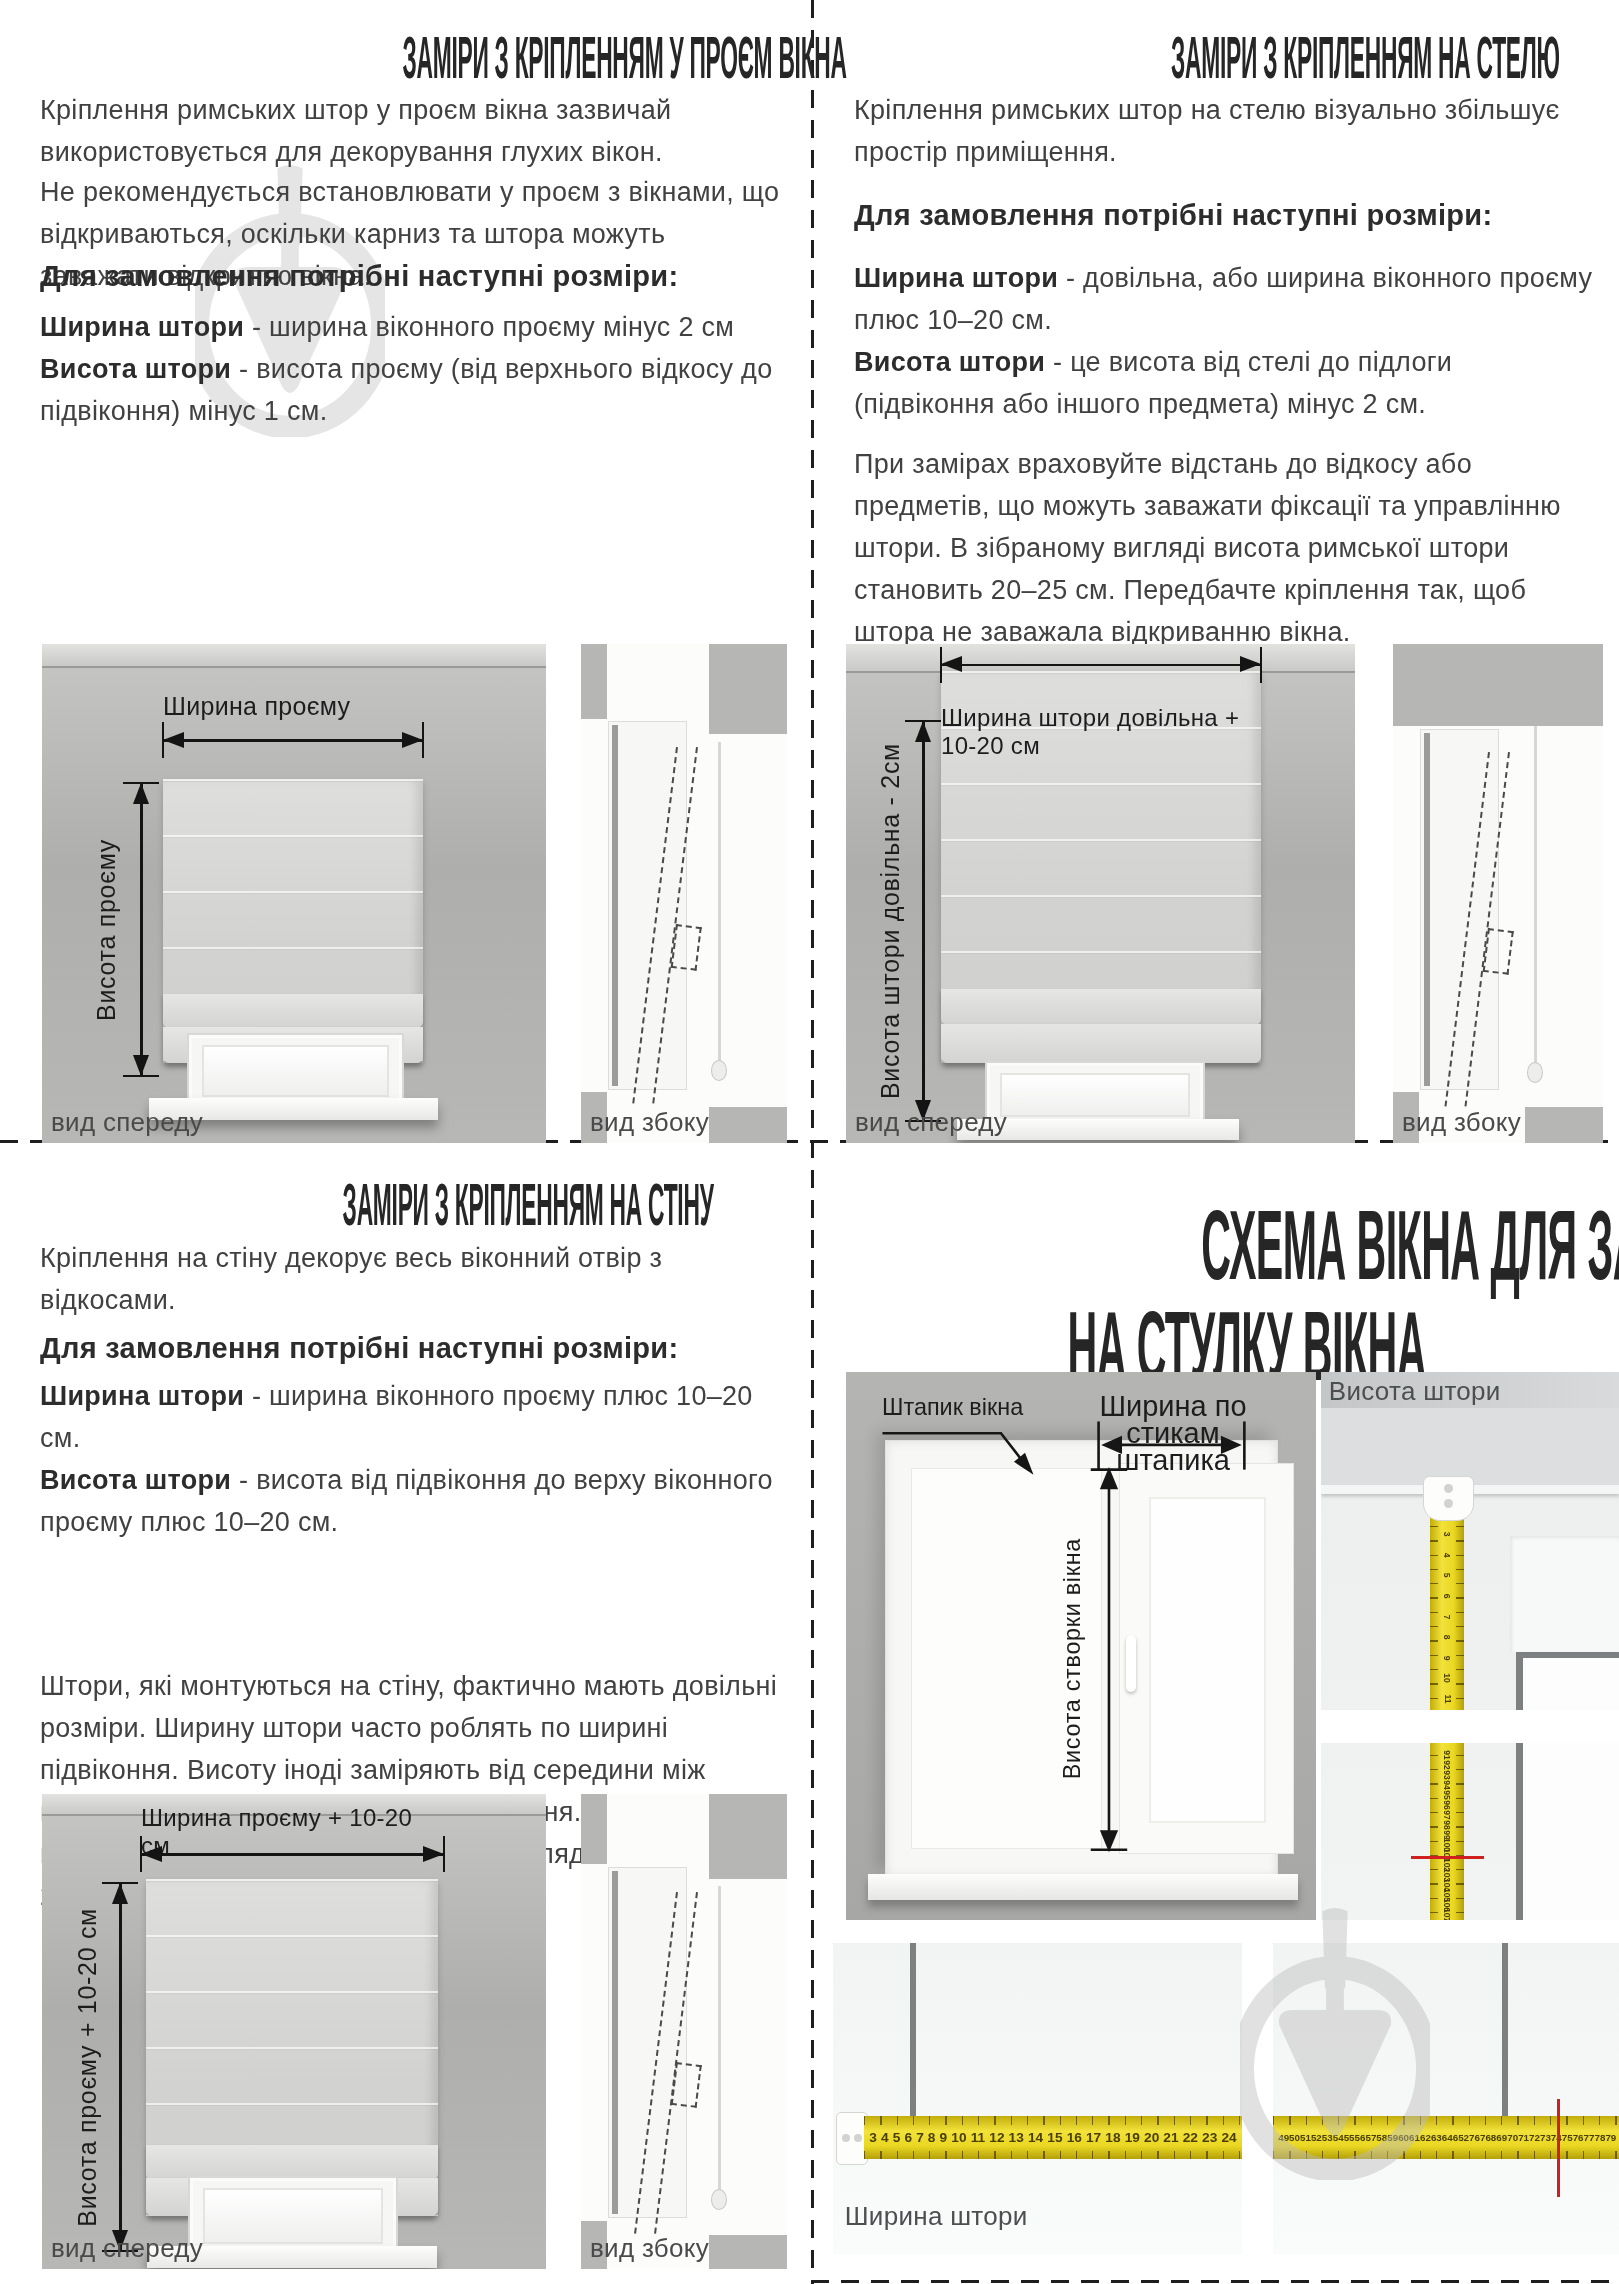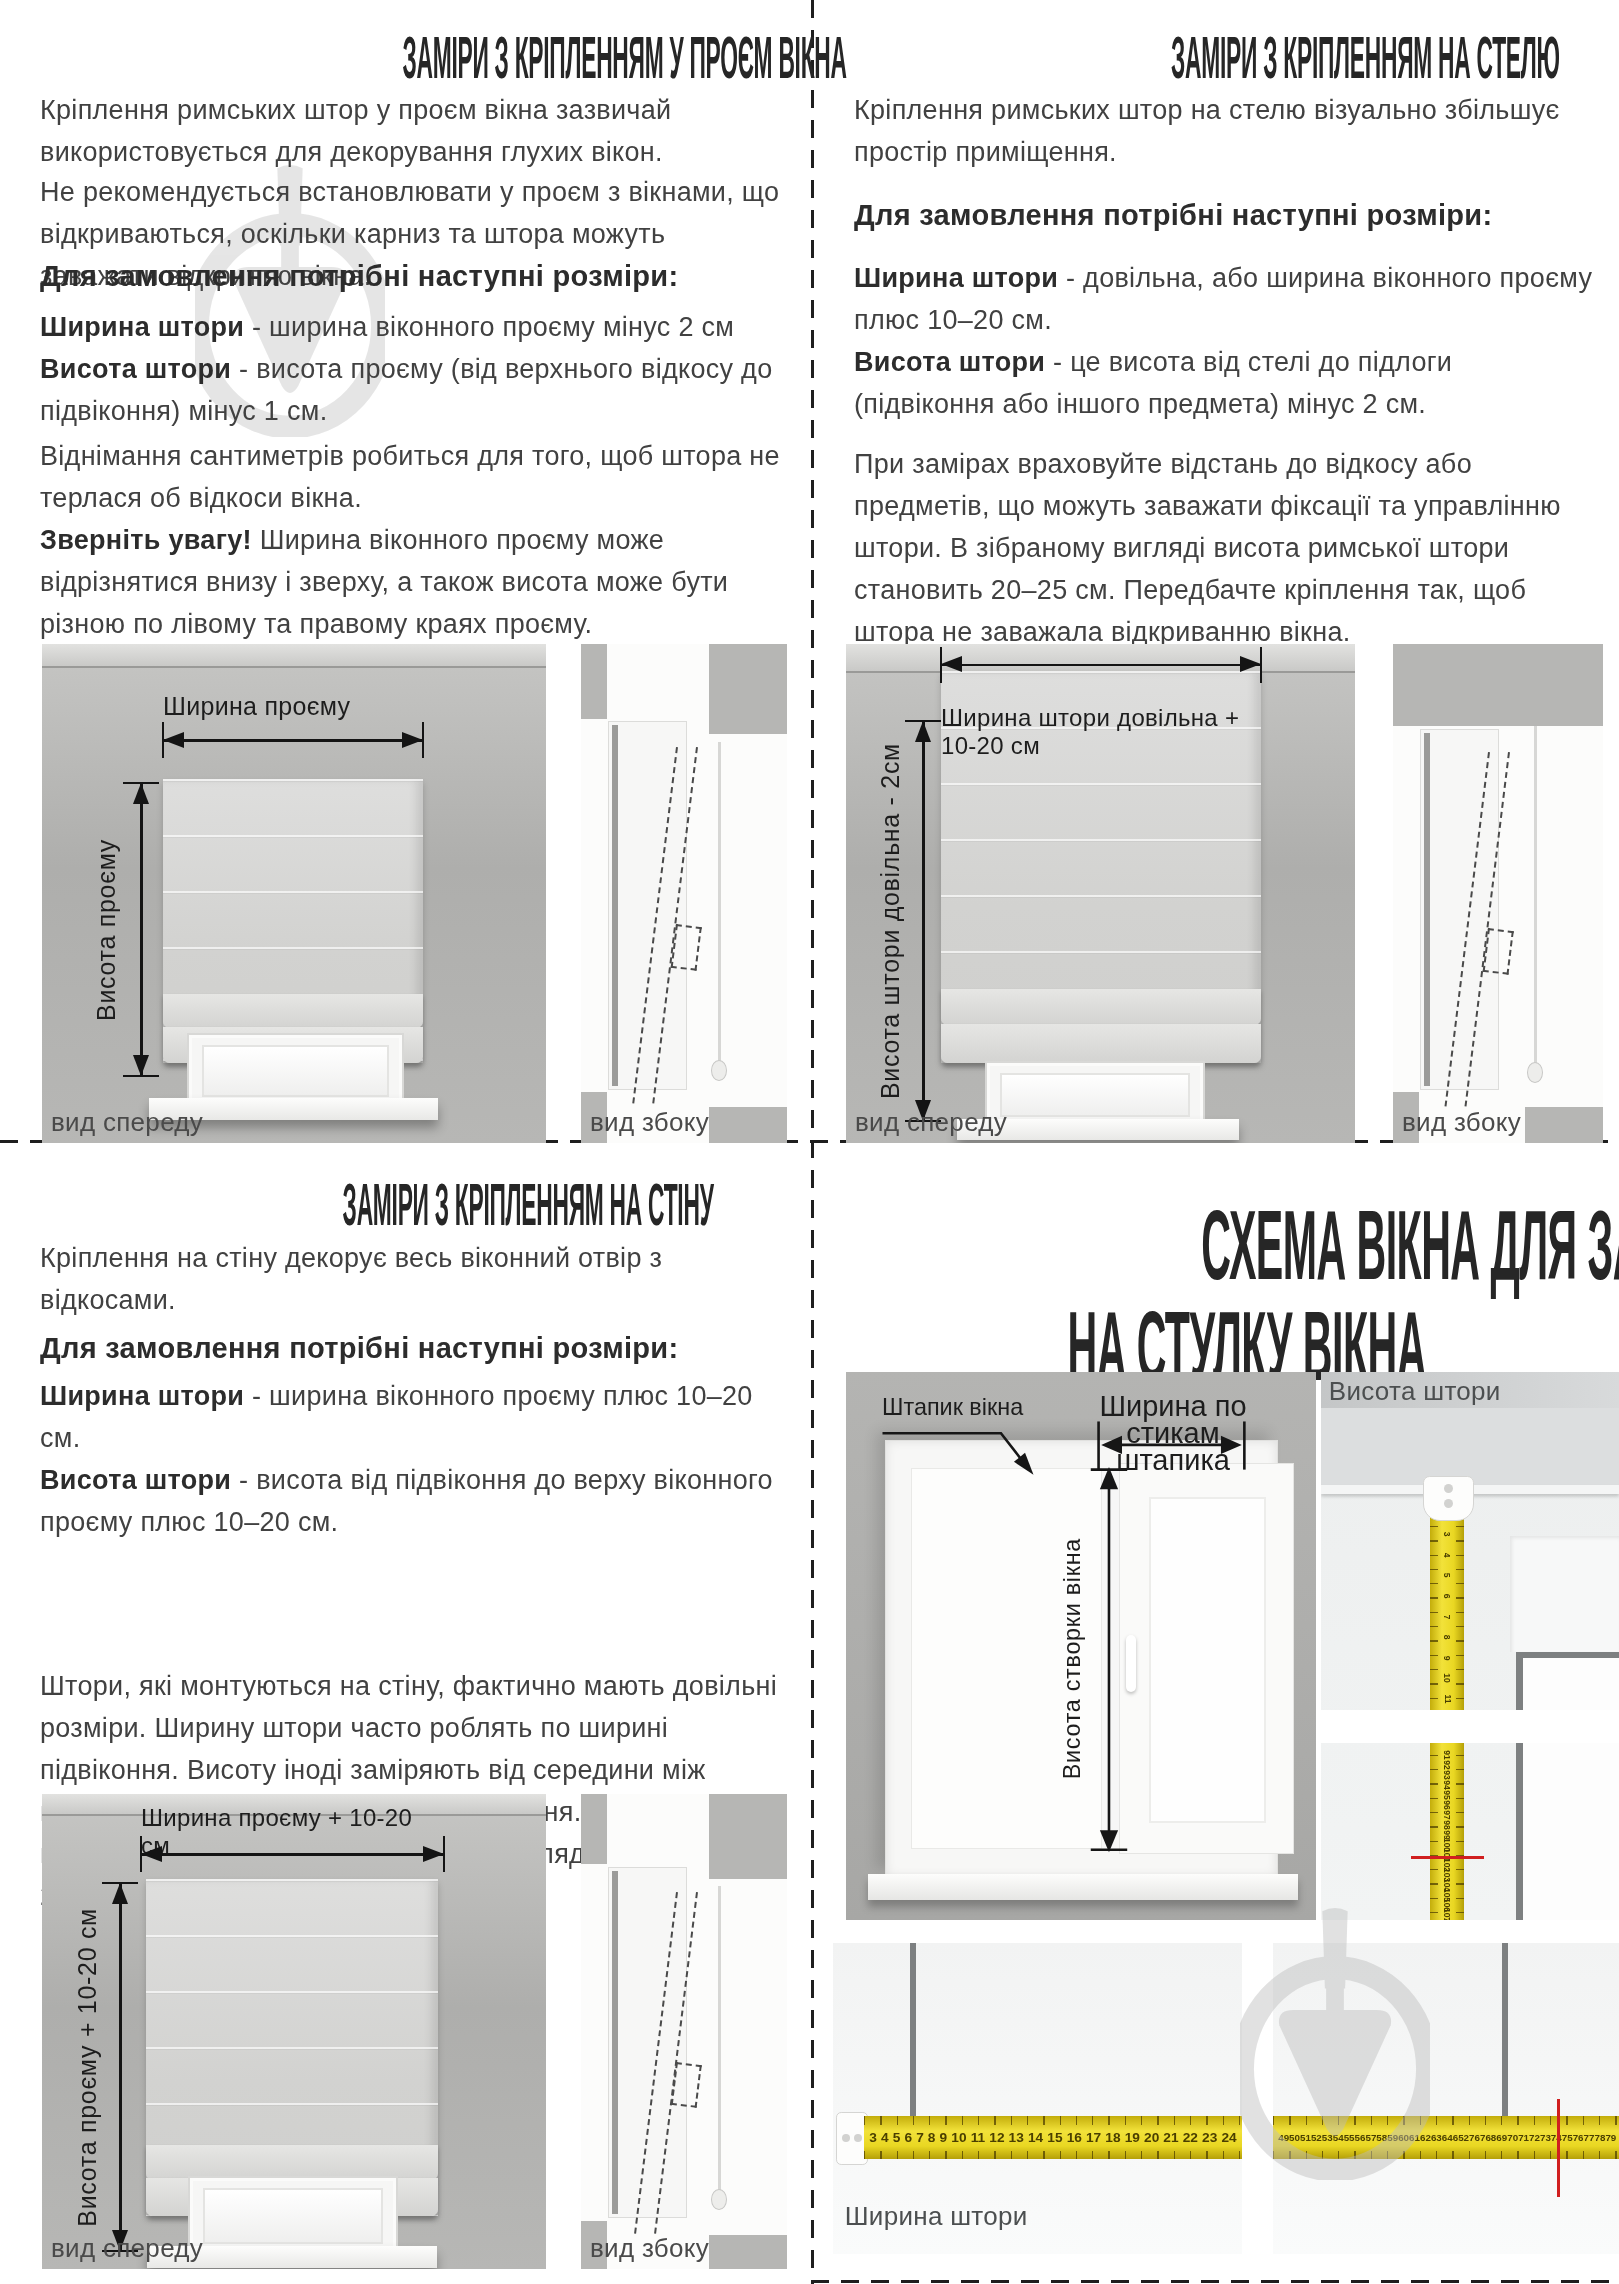--- a/index.html
+++ b/index.html
@@ -165,24 +165,20 @@
 
   <div class="qtitle" style="left:40px;top:26px;width:733px;">
     <span class="cond">ЗАМІРИ З КРІПЛЕННЯМ У ПРОЄМ ВІКНА</span>
   </div>
   <div class="para" style="left:40px;top:171px;width:742px;">Не рекомендується встановлювати у проєм з вікнами, що відкриваються, оскільки карниз та штора можуть заважати відкриттю вікна.</div>
   <div class="para" style="left:40px;top:89px;width:736px;">Кріплення римських штор у проєм вікна зазвичай використовується для декорування глухих вікон.</div>
   <div class="para heading" style="left:40px;top:255px;width:736px;">Для замовлення потрібні наступні розміри:</div>
   <div class="para" style="left:40px;top:306px;width:742px;">
     <span class="lead">Ширина штори</span><span> - ширина віконного проєму мінус 2 см</span><br>
     <span class="lead">Висота штори</span><span> - висота проєму (від верхнього відкосу до підвіконня) мінус 1 см.</span>
-  </div>
-  <div class="para" style="left:40px;top:435px;width:742px;">Віднімання сантиметрів робиться для того, щоб штора не терлася об відкоси вікна.</div>
-  <div class="para" style="left:40px;top:519px;width:742px;">
-    <span class="lead">Зверніть увагу!</span><span> Ширина віконного проєму може відрізнятися внизу і зверху, а також висота може бути різною по лівому та правому краях проєму.</span>
   </div>
 
   <div class="photo front" style="left:42px;top:644px;width:504px;height:499px;">
     <div class="cornice" style="height:22px;"></div>
     <div class="alabel" style="left:121px;width:260px;top:48px;">Ширина проєму</div>
     <div class="ah" style="left:121px;top:95px;width:260px;">
         <span class="tk l"></span>
         <span class="tk r"></span>
       </div>
     <div class="blind" style="left:121px;top:135px;width:260px;height:284px;">

